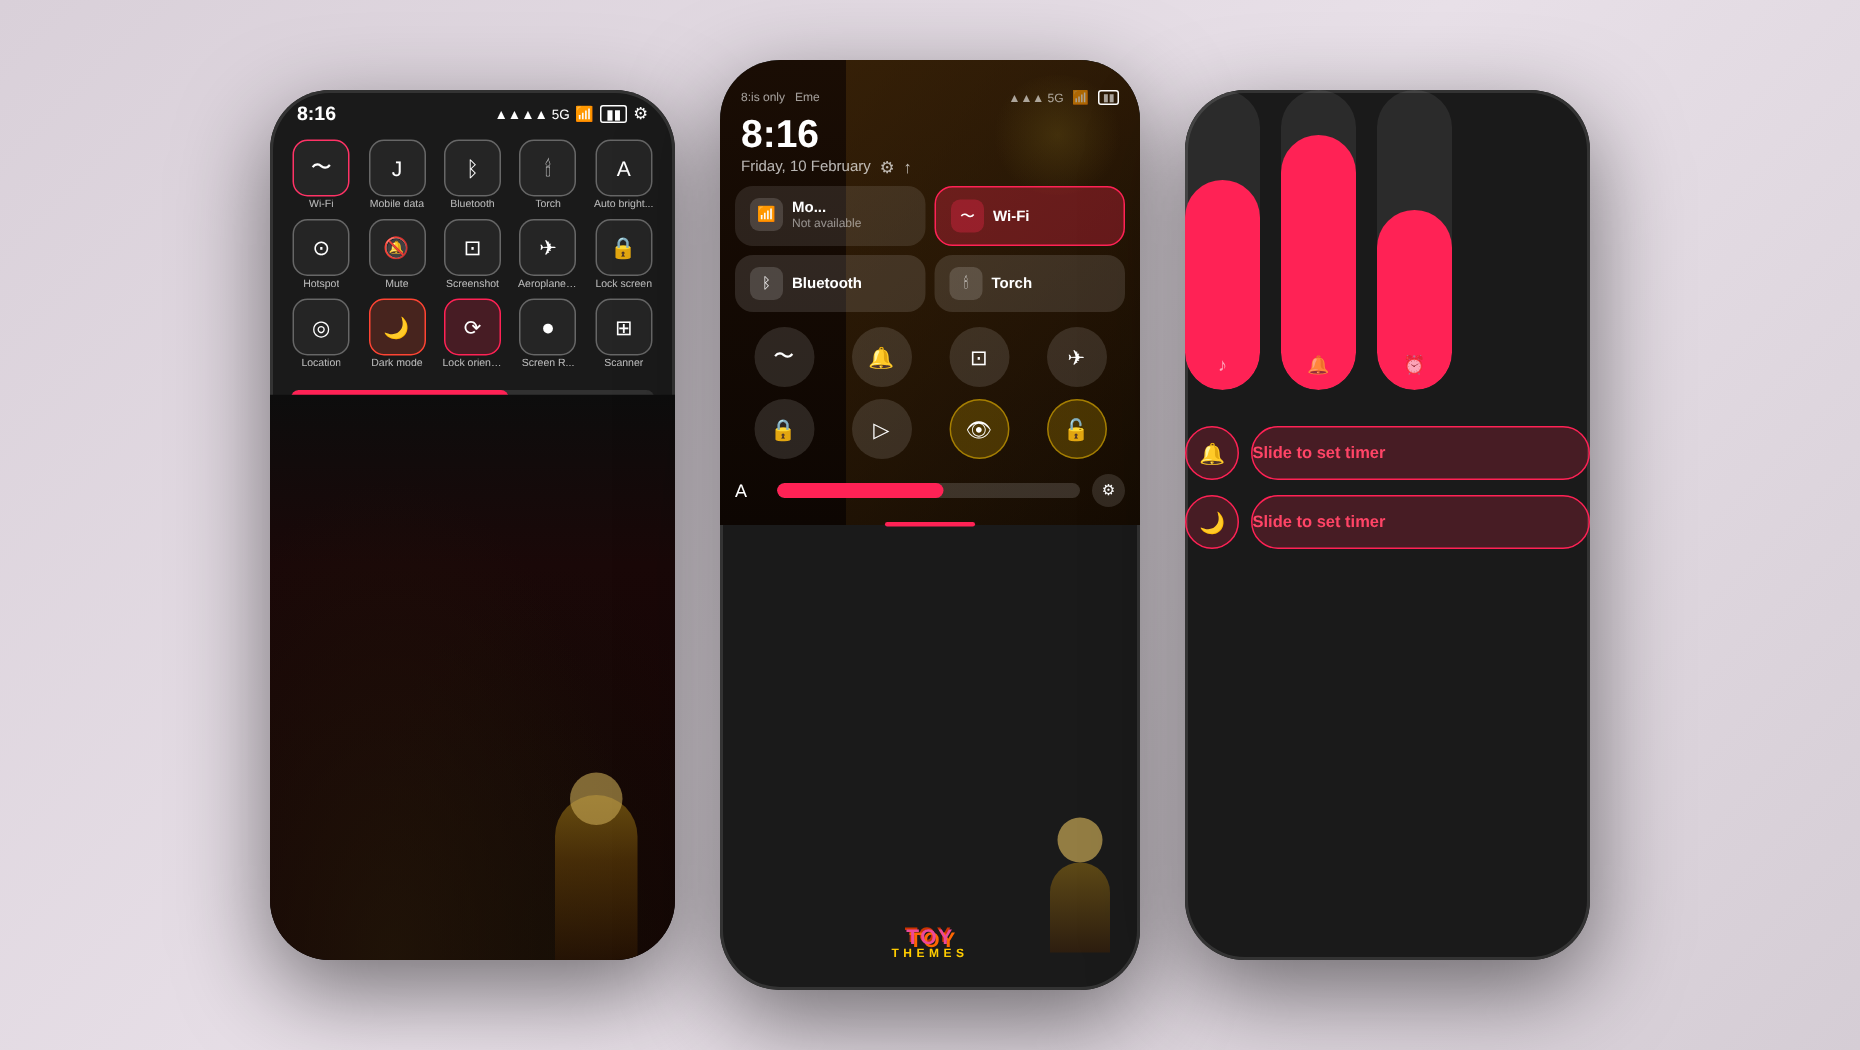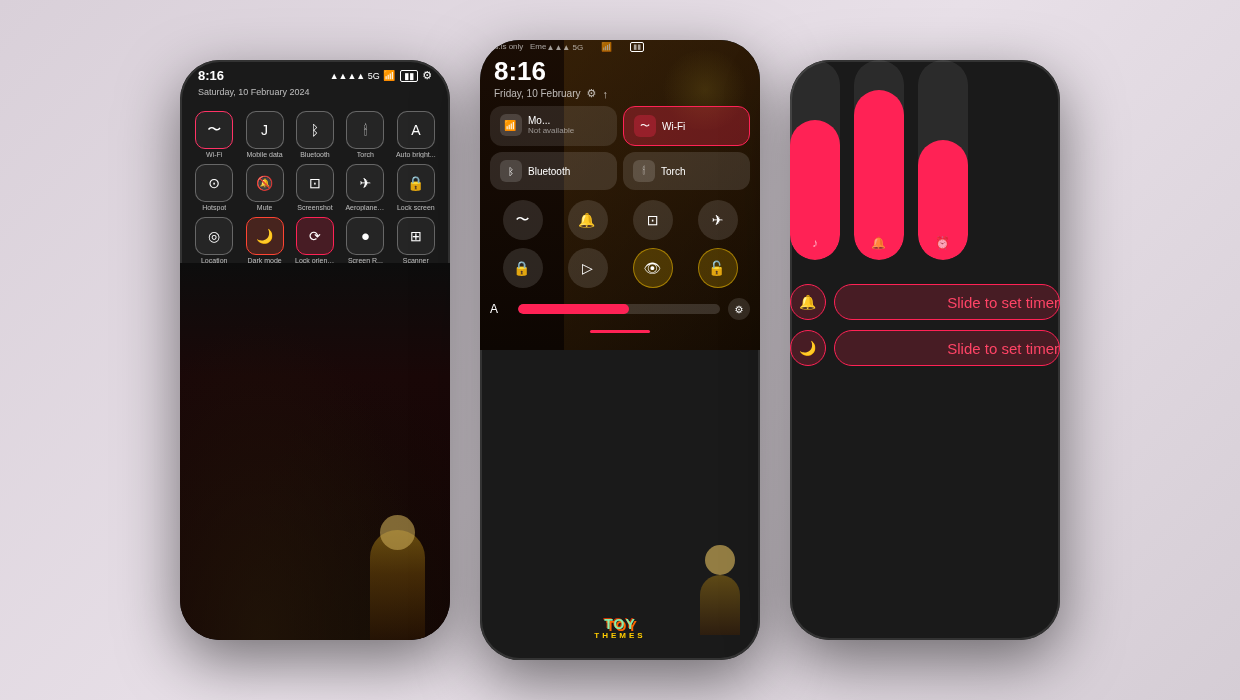--- a/index.html
+++ b/index.html
@@ -153,24 +153,24 @@
 
     .progress-bar-fill {
       height: 100%;
       background: #ff2255;
       border-radius: 5px;
       width: 60%;
     }
 
     .cc-notif-bar {
       display: flex;
-      justify-content: flex-start;
+      justify-content: space-between;
       font-size: 8px;
       color: rgba(255,255,255,0.6);
-      padding: 2px 14px 0;
+      padding: 20px 14px 0;
     }
 
     .cc-time {
       font-size: 26px;
       font-weight: 700;
       color: white;
       padding: 4px 14px 0;
     }
 
     .cc-date {
@@ -196,21 +196,21 @@
       color: white;
       font-size: 9px;
     }
 
     .cc-tile.wifi-active {
       background: rgba(255,40,80,0.3);
       border: 1px solid #ff2255;
     }
 
     .cc-tile-title {
-      font-weight: normal;
+      font-weight: bold;
       font-size: 10px;
       color: white;
     }
 
     .cc-tile-sub {
       font-size: 8px;
       color: rgba(255,255,255,0.5);
     }
 
     .cc-tile.bluetooth-active {
@@ -282,21 +282,21 @@
 
     .toy-story-logo {
       position: absolute;
       bottom: 20px;
       left: 50%;
       transform: translateX(-50%);
       text-align: center;
     }
 
     .toy-story-logo-text {
-      color: #86efac;
+      color: #ec4899;
       font-size: 14px;
       font-weight: 900;
       text-shadow: 2px 2px 0 #ff6600, -1px -1px 0 #cc3300;
       letter-spacing: 1px;
       line-height: 1;
     }
 
     .toy-story-logo-sub {
       font-size: 8px;
       color: #ffcc00;
@@ -359,24 +359,24 @@
     }
 
     .timer-slide-btn {
       flex: 1;
       height: 36px;
       background: rgba(255,40,80,0.2);
       border: 1px solid #ff2255;
       border-radius: 18px;
       display: flex;
       align-items: center;
-      justify-content: flex-end;
+      justify-content: flex-start;
       color: #ff4466;
-      font-size: 15px;
-      font-weight: normal;
+      font-size: 11px;
+      font-weight: bold;
     }
 
     
     .cc-bg-image {
       position: absolute;
       top: 0;
       left: 0;
       width: 100%;
       height: 50%;
       background: linear-gradient(180deg, rgba(20,15,5,0.9) 0%, rgba(0,0,0,0.95) 100%);
@@ -400,21 +400,20 @@
         <div class="status-bar">
           <span style="font-size:13px;font-weight:600;">8:16</span>
           <div style="display:flex;align-items:center;gap:4px;">
             <span style="font-size:9px;">▲▲▲▲ 5G</span>
             <span style="font-size:10px;">📶</span>
             <span style="font-size:9px;border:1px solid white;padding:0 3px;border-radius:2px;">▮▮</span>
             <span style="font-size:11px;">⚙</span>
           </div>
         </div>
 
-        <div class="date-line">Saturday, 10 February 2024</div>
 
         <div class="icons-grid">
 
           <div class="icon-item">
             <div class="icon-box wifi">〜</div>
             <span class="icon-label">Wi-Fi</span>
           </div>
           <div class="icon-item">
             <div class="icon-box">J</div>
             <span class="icon-label">Mobile data</span>
@@ -499,21 +498,21 @@
         <div class="cc-bg-image">
           <div style="width:100%;height:100%;background:linear-gradient(180deg,#1a0d04 0%,#0d0602 100%);">
             <div style="position:absolute;top:0;right:0;width:70%;height:100%;background:linear-gradient(135deg,rgba(80,50,10,0.5) 0%,rgba(40,25,5,0.3) 100%);"></div>
 
             <div style="position:absolute;top:10px;right:10px;width:90px;height:80px;background:radial-gradient(circle,rgba(100,80,20,0.4) 0%,transparent 70%);border-radius:50%;"></div>
           </div>
         </div>
 
         <div class="cc-notif-bar cc-overlay">
           <span>8:is only &nbsp; Eme</span>
-          <div style="display:flex;align-items:center;gap:18px;">
+          <div style="display:flex;align-items:center;gap:6px;">
             <span style="font-size:8px;">▲▲▲ 5G</span>
             <span style="font-size:9px;">📶</span>
             <span style="font-size:8px;border:1px solid white;padding:0 2px;border-radius:2px;font-size:7px;">▮▮</span>
           </div>
         </div>
 
         <div class="cc-time cc-overlay">8:16</div>
         <div class="cc-date cc-overlay">
           <span>Friday, 10 February</span>
           <span style="font-size:11px;">⚙</span>

